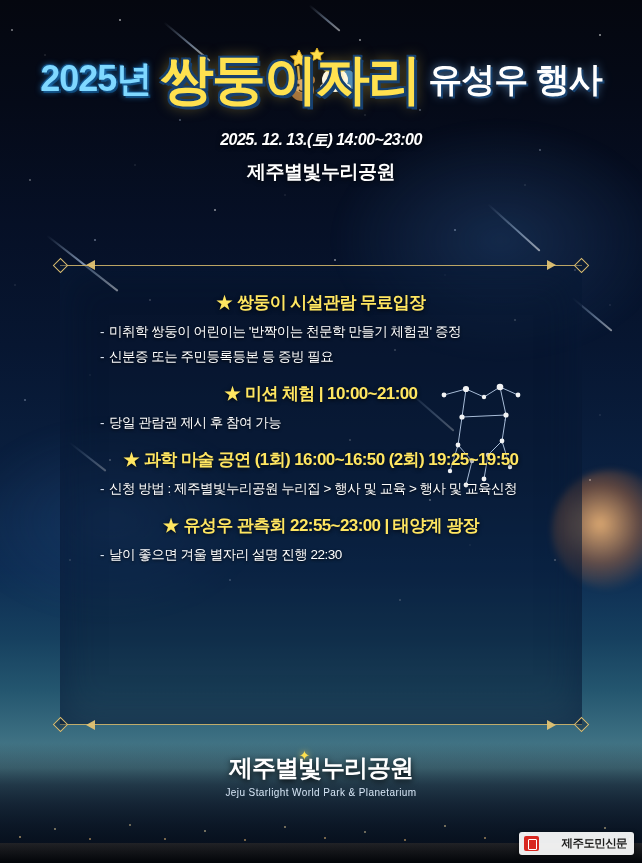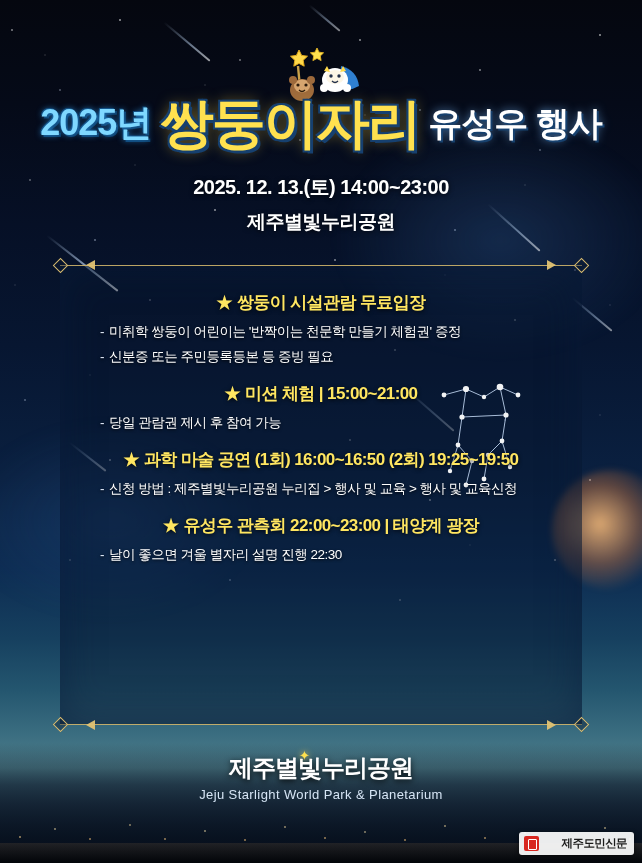--- a/index.html
+++ b/index.html
@@ -126,21 +126,21 @@
     right: -30px; top: 470px;
     width: 120px; height: 120px;
     border-radius: 50%;
     background: radial-gradient(circle at 40% 45%, rgba(255,190,120,.85), rgba(255,140,60,.35) 40%, rgba(255,120,40,0) 70%);
     filter: blur(3px);
   }
   
   .header {
     position: relative;
     text-align: center;
-    padding-top: 96px;
+    padding-top: 52px;
   }
   .mascot {
     position: absolute;
     left: 50%;
     top: 40px;
     transform: translateX(-52px);
     width: 120px;
     height: 64px;
   }
   .title-line {
@@ -174,25 +174,26 @@
   .t-mid {
     font-size: 34px;
     font-weight: bold;
     color: #ffffff;
     text-shadow: 2px 2px 0 #17416e, 0 0 10px rgba(120,190,255,.7);
     letter-spacing: -1px;
     vertical-align: middle;
   }
   .subtitle {
     margin-top: 24px;
-    font-size: 20px;
+    font-size: 16px;
     font-weight: bold;
     color: #ffffff;
     letter-spacing: -0.5px;
     text-shadow: 0 1px 5px rgba(0,0,0,.8);
+    font-style: italic;
   }
   .place {
     margin-top: 8px;
     font-size: 19px;
     font-weight: bold;
     color: #ffffff;
     letter-spacing: -0.5px;
     text-shadow: 0 1px 5px rgba(0,0,0,.8);
   }
   
@@ -284,21 +285,21 @@
   }
   .logo-main {
     font-size: 24px;
     font-weight: bold;
     color: #ffffff;
     letter-spacing: -1px;
     text-shadow: 0 2px 6px rgba(0,0,0,.9);
   }
   .logo-sub {
     margin-top: 3px;
-    font-size: 13px;
+    font-size: 10px;
     color: #d6e5f5;
     letter-spacing: .4px;
   }
   .logo-star {
     position: absolute;
     left: 50%;
     margin-left: -22px;
     top: -4px;
     color: #ffe14f;
     font-size: 13px;
@@ -483,39 +484,39 @@
         <div class="sec-item">
           <span class="dash">-</span><span>미취학 쌍둥이 어린이는 '반짝이는 천문학 만들기 체험권' 증정</span>
         </div>
         <div class="sec-item">
           <span class="dash">-</span><span>신분증 또는 주민등록등본 등 증빙 필요</span>
         </div>
       </div>
 
       <div class="sec">
         <div class="sec-head">
-          <span class="star-bullet">★</span><span>미션 체험 | 15:00~21:00</span>
+          <span class="star-bullet">★</span><span>미션 체험 | 10:00~21:00</span>
         </div>
         <div class="sec-item">
           <span class="dash">-</span><span>당일 관람권 제시 후 참여 가능</span>
         </div>
       </div>
 
       <div class="sec">
         <div class="sec-head">
           <span class="star-bullet">★</span><span>과학 마술 공연 (1회) 16:00~16:50  (2회) 19:25~19:50</span>
         </div>
         <div class="sec-item">
           <span class="dash">-</span><span>신청 방법 : 제주별빛누리공원 누리집 &gt; 행사 및 교육 &gt; 행사 및 교육신청</span>
         </div>
       </div>
 
       <div class="sec">
         <div class="sec-head">
-          <span class="star-bullet">★</span><span>유성우 관측회 22:00~23:00 | 태양계 광장</span>
+          <span class="star-bullet">★</span><span>유성우 관측회 22:55~23:00 | 태양계 광장</span>
         </div>
         <div class="sec-item">
           <span class="dash">-</span><span>날이 좋으면 겨울 별자리 설명 진행 22:30</span>
         </div>
       </div>
 
     </div>
   </div>
 
   <div class="skyline"></div>

